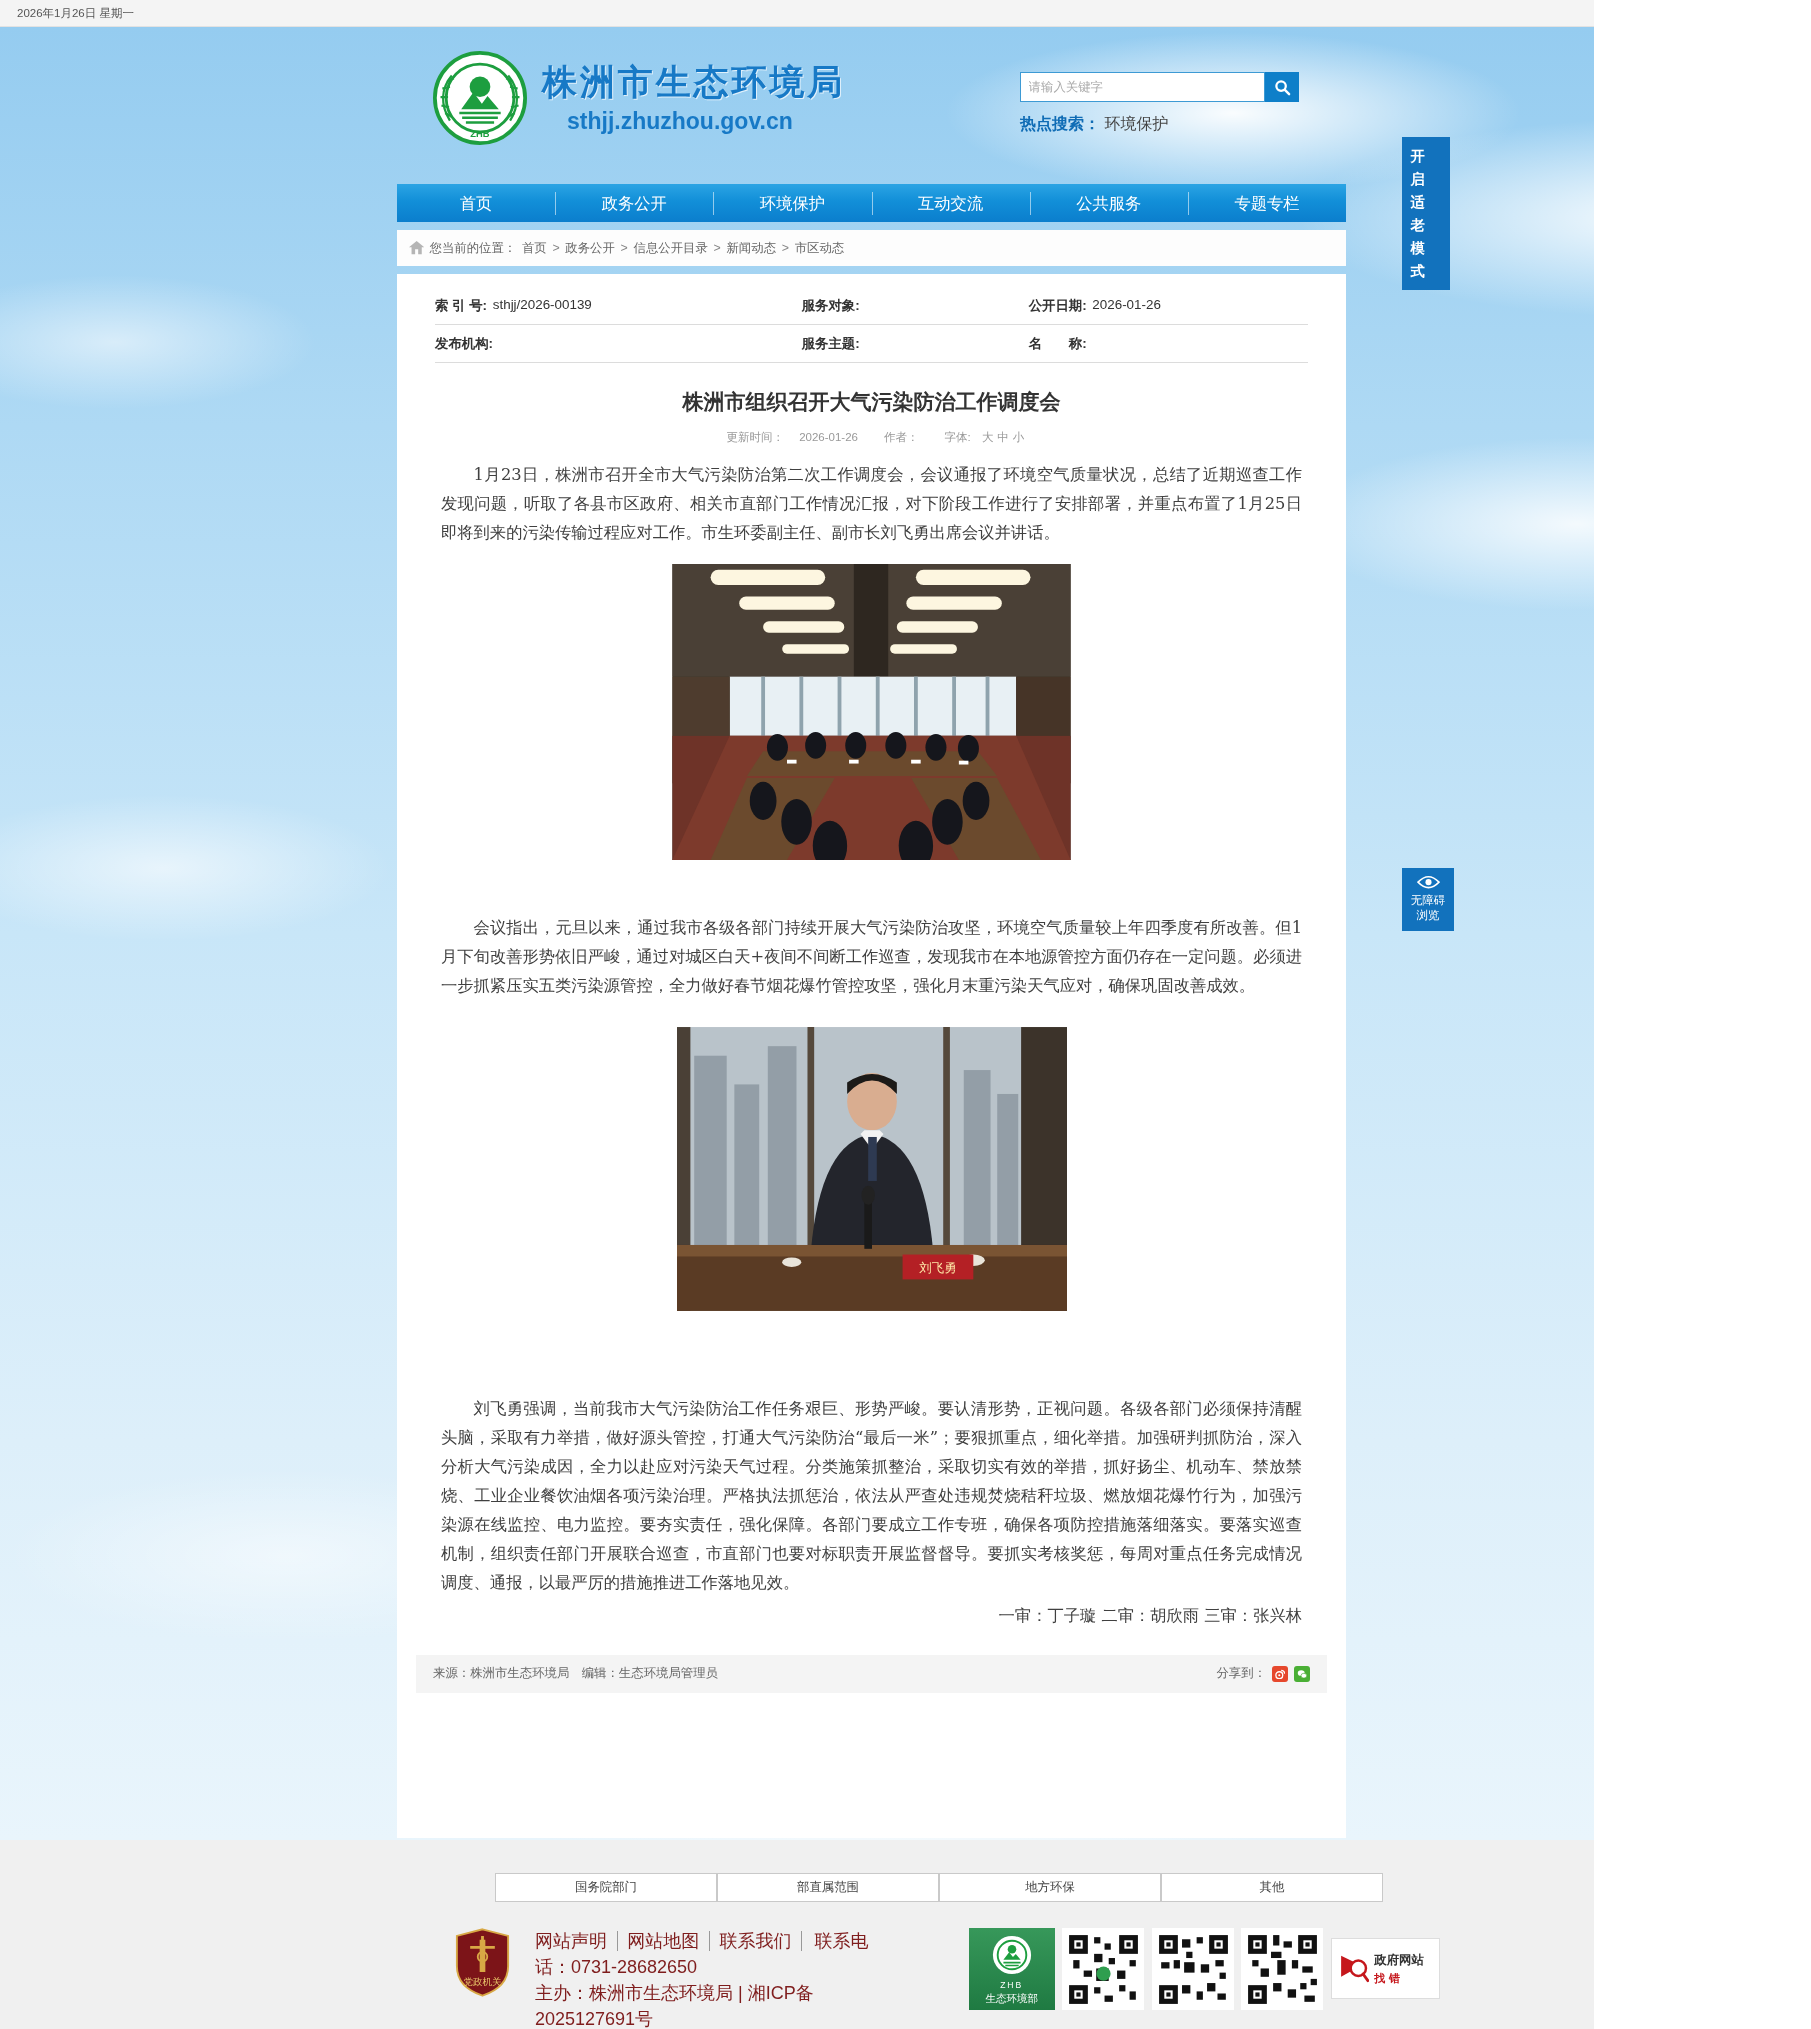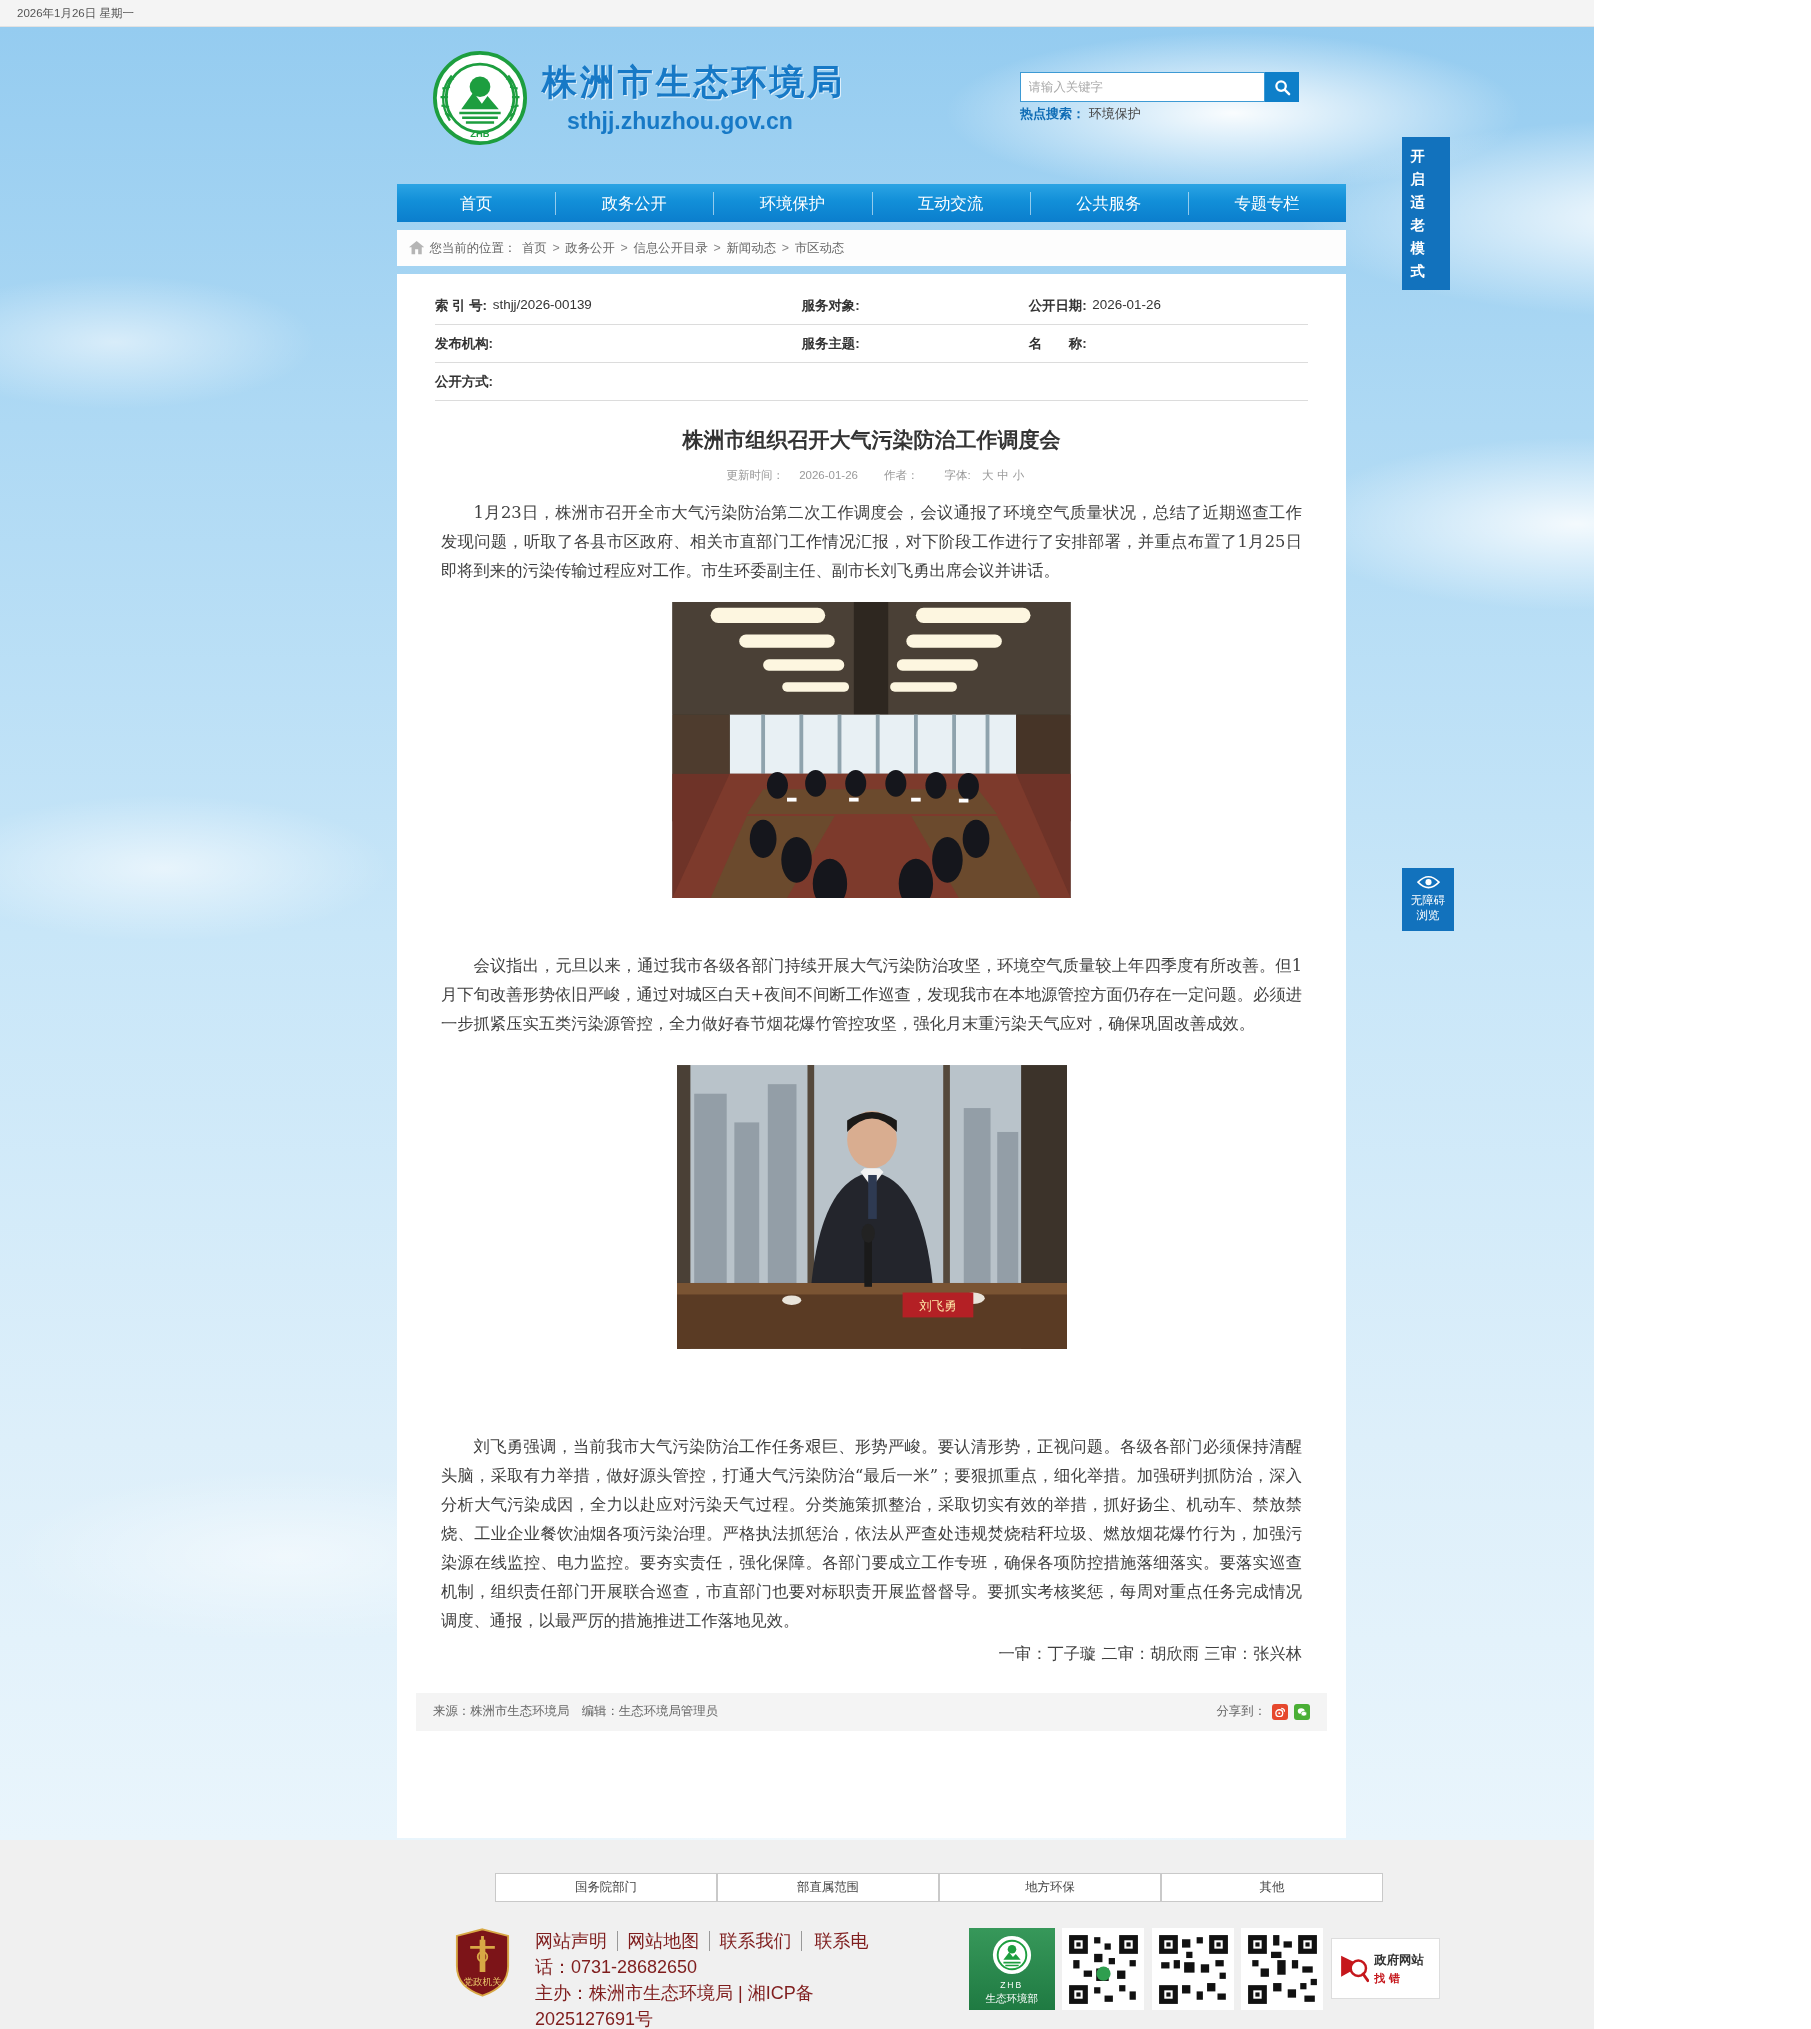--- a/index.html
+++ b/index.html
@@ -34,21 +34,21 @@
   .site-name { position:absolute; left:145px; top:32px; font-size:35px; font-weight:bold;
                color:#1779c6; letter-spacing:2.9px; text-shadow:1px 1px 0 rgba(255,255,255,.7); }
   .site-url  { position:absolute; left:170px; top:81px; font-size:23px; font-weight:bold; color:#1779c6; }
   .search-wrap { position:absolute; left:623px; top:45px; width:279px; }
   .search-box { display:flex; }
   .search-input { width:245px; height:30px; border:1px solid #3d9ad4; background:#fff;
                   padding:0 7.6px; font-size:12.4px; color:#333; outline:none; }
   .search-input::placeholder { color:#aaa; }
   .search-btn { width:34px; height:30px; background:#0e7fc9; border:none; cursor:pointer;
                 display:flex; align-items:center; justify-content:center; }
-  .hot-search { margin-top:3px; font-size:13px; }
+  .hot-search { margin-top:12px; font-size:16px; }
   .hot-search .hs-label { color:#0f6cb5; font-weight:bold; }
   .hot-search .hs-term { color:#444; cursor:pointer; }
 
   
   .nav { position:absolute; top:157px; left:0; width:949px; height:38px; display:flex;
          background:linear-gradient(180deg,#2ba4e4 0%, #128fd8 45%, #0b7ecd 100%); }
   .nav-item { flex:1; text-align:center; line-height:38px; color:#fff; font-size:16.3px;
               cursor:pointer; position:relative; }
   .nav-item + .nav-item::before { content:""; position:absolute; left:0; top:7.6px; width:1px;
               height:23px; background:rgba(255,255,255,.55); }
@@ -226,26 +226,20 @@
               </div>
             <div class="meta-cell mc2">
                 <span class="lbl">服务主题:</span>
                 <span></span>
               </div>
             <div class="meta-cell mc3">
                 <span class="lbl">名　　称:</span>
                 <span></span>
               </div>
           </div>
-          <div class="meta-row">
-            <div class="meta-cell mc1">
-                <span class="lbl">公开方式:</span>
-                <span></span>
-              </div>
-          </div>
         </div>
 
         <h1 class="article-title">株洲市组织召开大气污染防治工作调度会</h1>
 
         <div class="article-meta">
           <span>
             <span>更新时间：</span><span>2026-01-26</span>
           </span>
           <span>作者：</span>
           <span class="font-sizes">

